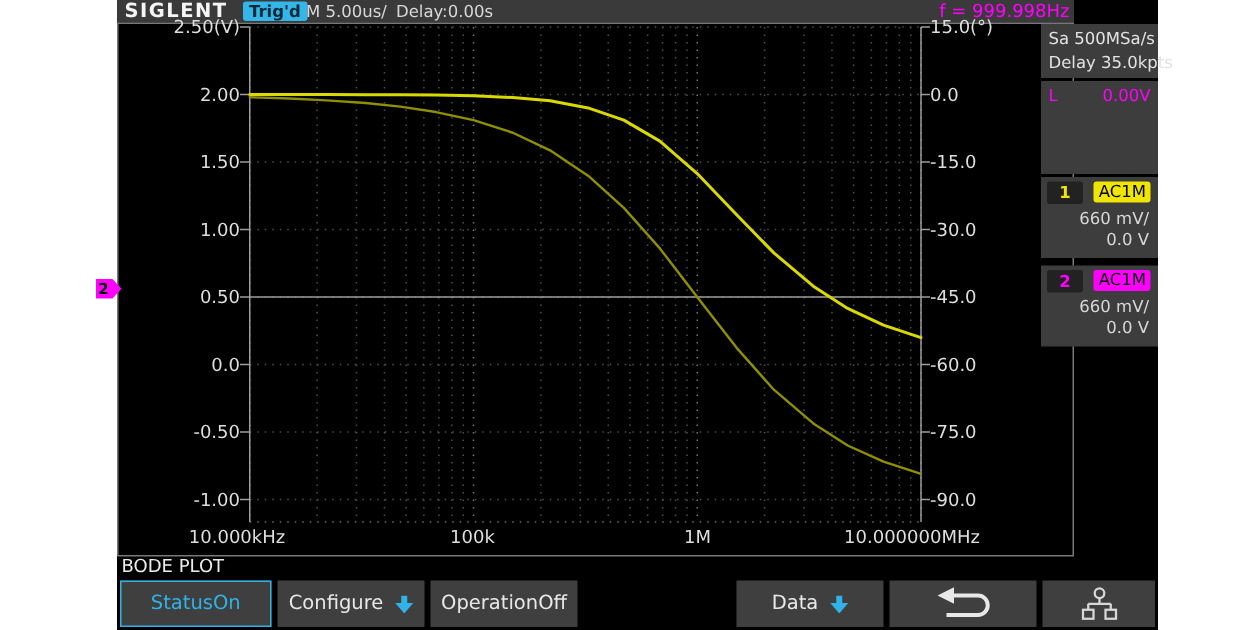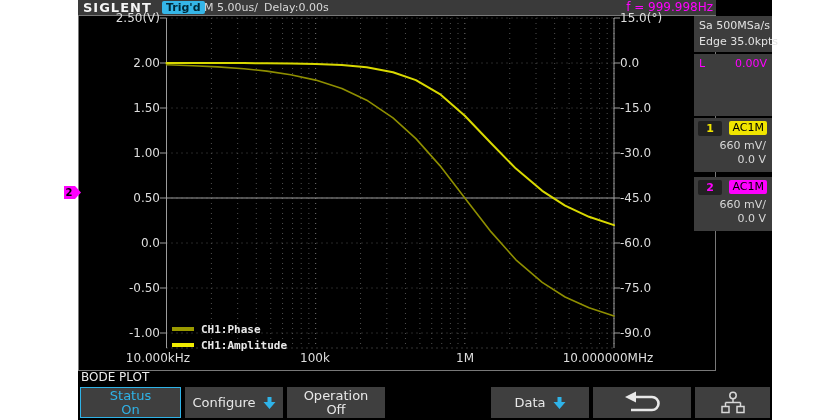--- a/index.html
+++ b/index.html
@@ -42,21 +42,21 @@
   #ch2-box{top:177px;}
   .chnum{position:absolute;left:4px;top:3px;width:24px;height:15px;background:#222;border-radius:2px;
          text-align:center;font-size:11px;font-weight:bold;line-height:15px;}
   .cpl-badge{position:absolute;right:5px;top:3px;color:#000;font-size:11px;font-weight:normal;
              padding:0 3px;border-radius:2px;line-height:14px;}
   .chval{position:absolute;right:6px;color:#d8d8d8;font-size:11px;}
   .v1{top:21px;} .v2{top:35px;}
   
   #menu-title{position:absolute;left:81px;top:370px;color:#ececec;font-size:12px;}
   .mbtn{position:absolute;top:387px;height:31px;background:#3f3f3f;box-sizing:border-box;
-        display:flex;flex-direction:column;align-items:center;justify-content:center;
+        display:flex;align-items:center;justify-content:center;
         color:#e8e8e8;font-size:13px;line-height:14px;cursor:pointer;}
   .mbtn.active{border:1px solid #2fb3e8;color:#2fb3e8;}
   .btn-inline{display:flex;align-items:center;gap:7px;}
   .dd-arrow{fill:#2fb3e8;}
 </style>
 </head>
 <body>
 
 <div id="stage">
   <div id="screen"></div>
@@ -151,34 +151,24 @@
   <div class="yr" style="top:191px">-45.0</div>
   <div class="yr" style="top:236px">-60.0</div>
   <div class="yr" style="top:281px">-75.0</div>
   <div class="yr" style="top:326px">-90.0</div>
 
   <div class="xl" style="left:158px">10.000kHz</div>
   <div class="xl" style="left:315px">100k</div>
   <div class="xl" style="left:465px">1M</div>
   <div class="xl" style="left:608px">10.000000MHz</div>
 
-  <div class="legend">
-    <div class="legend-row">
-      <span class="swatch" id="sw0" style="background: rgb(154, 154, 0);"></span>
-      <span class="legend-label">CH1:Phase</span>
-    </div>
-    <div class="legend-row">
-      <span class="swatch" id="sw1" style="background: rgb(240, 235, 0);"></span>
-      <span class="legend-label">CH1:Amplitude</span>
-    </div>
-  </div>
 
   <div class="sbox" id="acq-box">
     <div>Sa 500MSa/s</div>
-    <div>Edge 35.0kpts</div>
+    <div>Delay 35.0kpts</div>
   </div>
 
   <div class="sbox" id="trig-box">
     <div class="trow">
       <span class="tl magenta">L</span>
       <span class="tr magenta">0.00V</span>
     </div>
   </div>
 
   <div class="sbox chbox" id="ch1-box">

